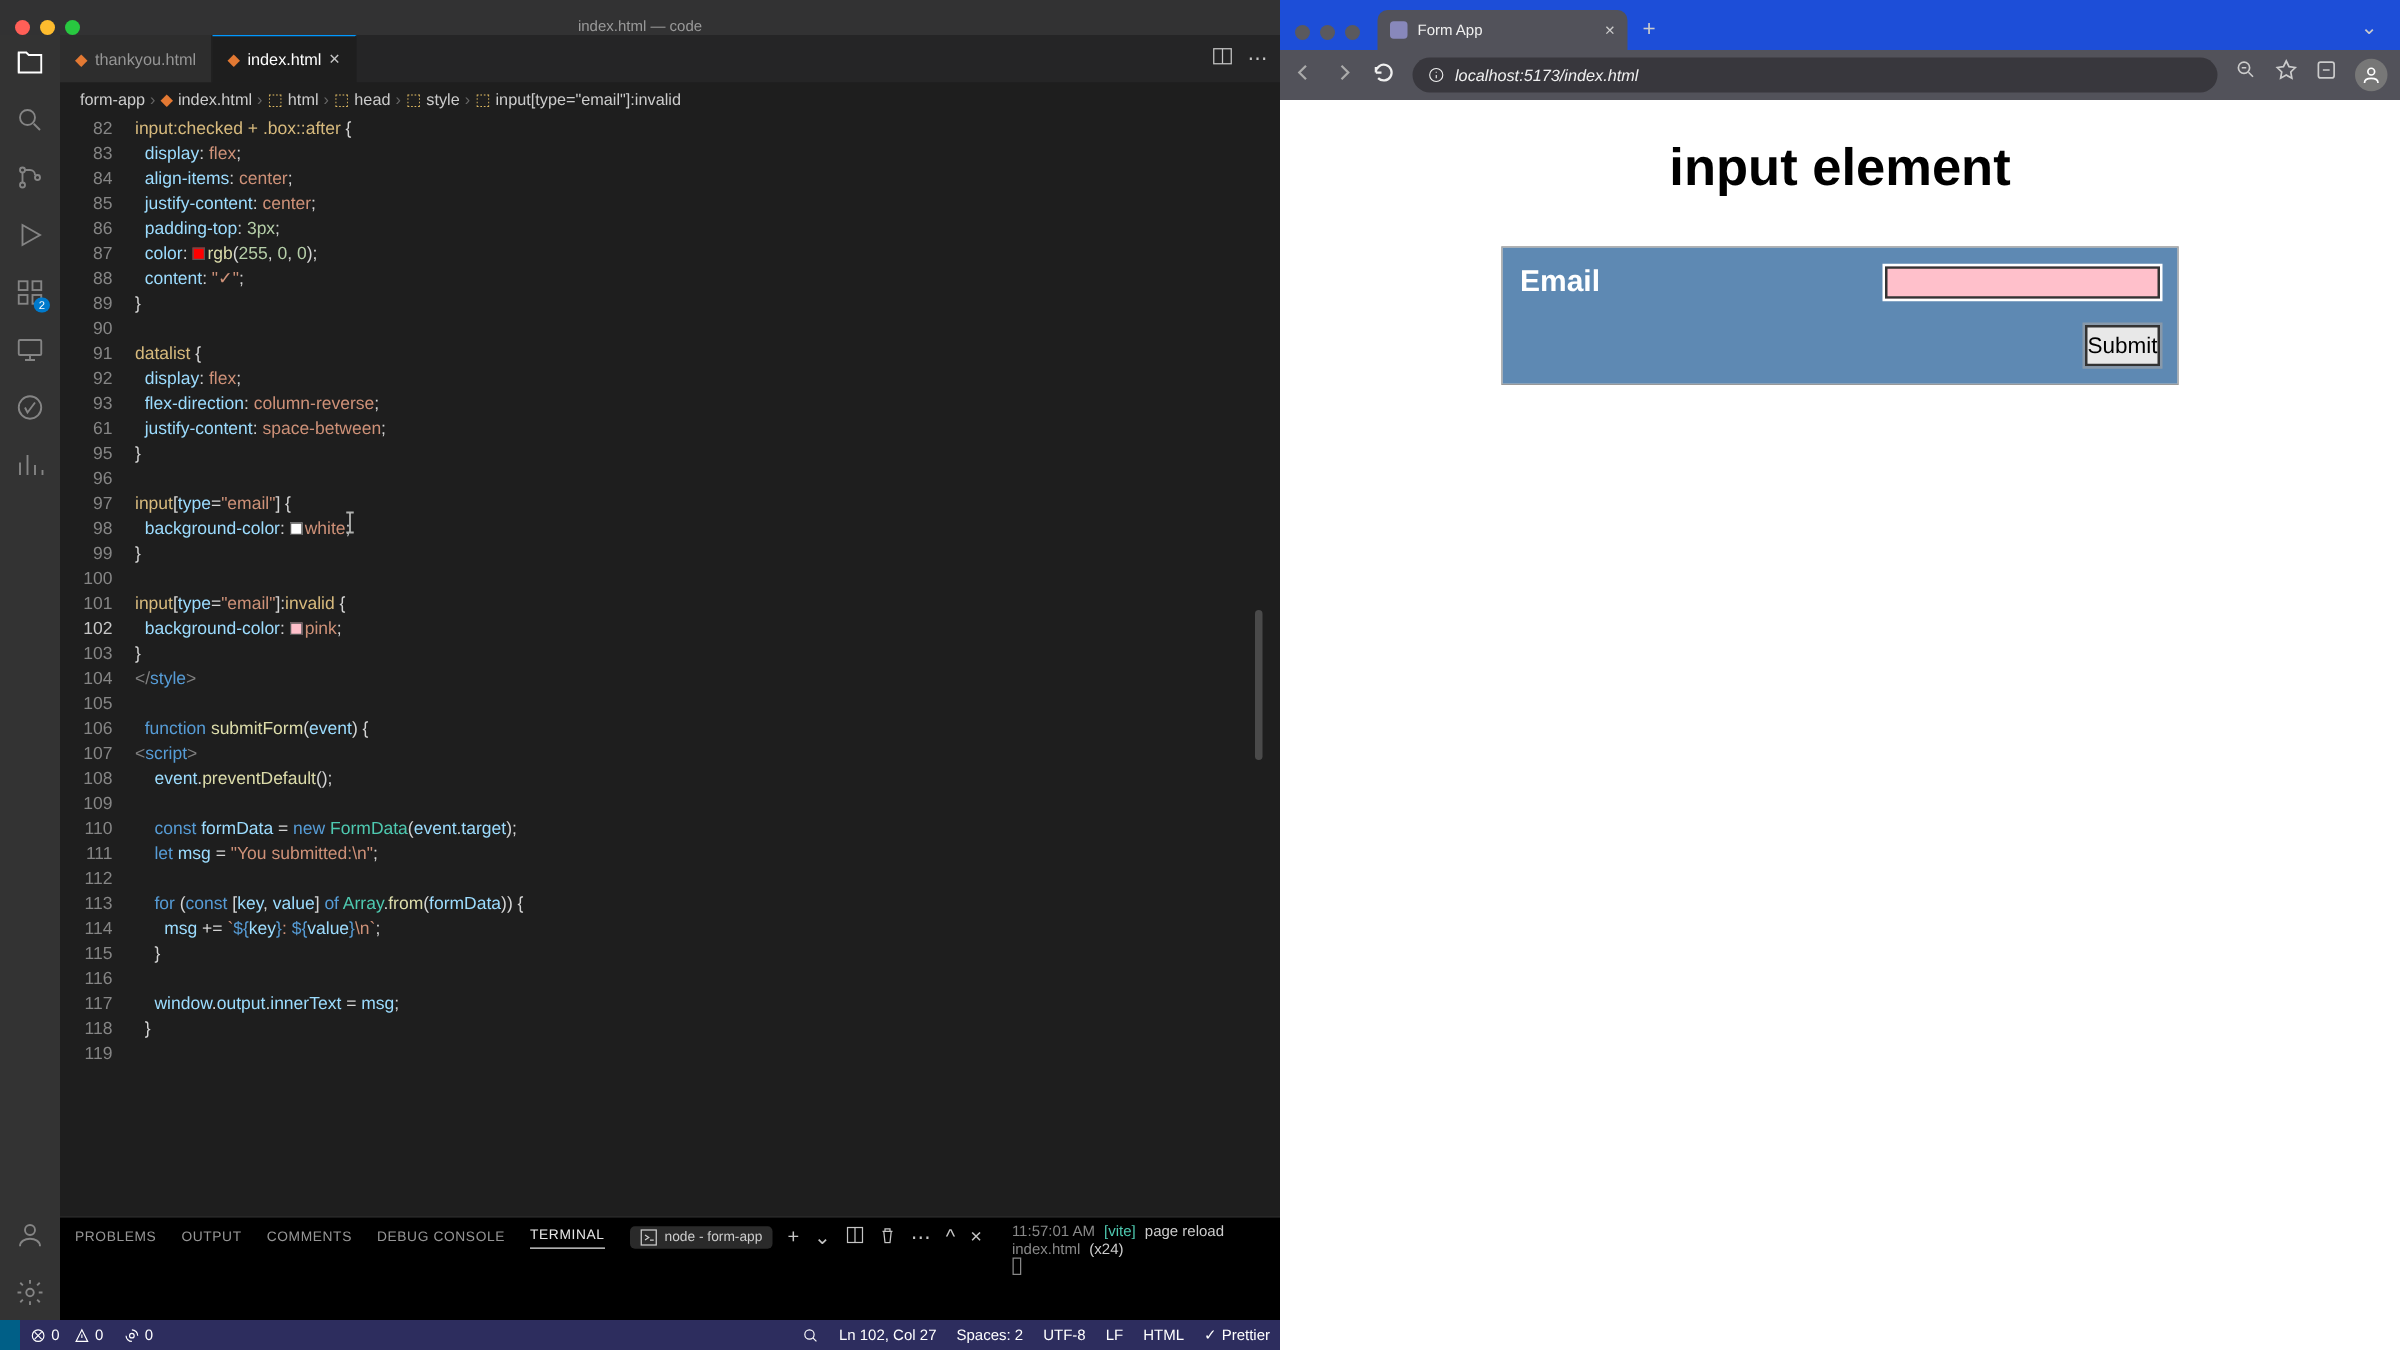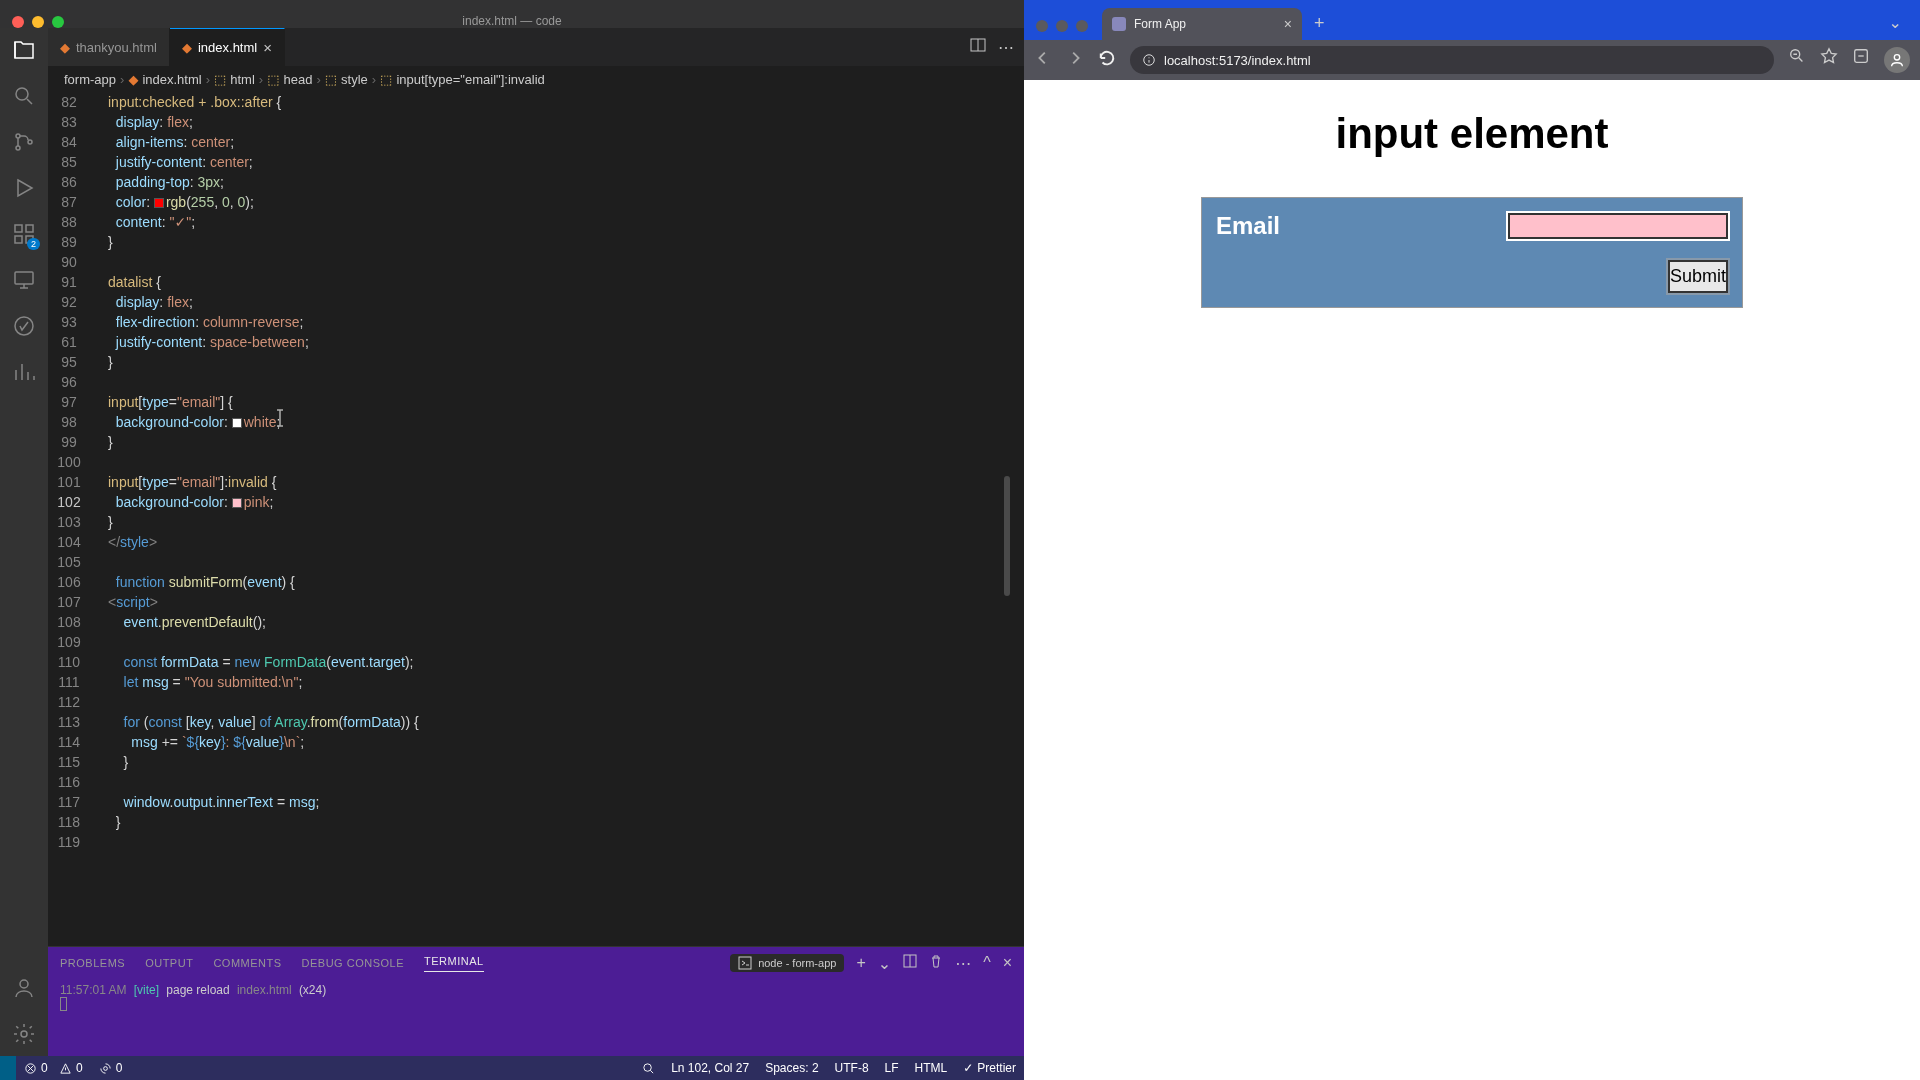--- a/index.html
+++ b/index.html
@@ -32,41 +32,41 @@
 .tab-close.visible { color: #c5c5c5; }
 .tabs-actions { margin-left: auto; display: flex; gap: 12px; align-items: center; padding-right: 10px; color: #c5c5c5; }
 .tabs-actions svg { width: 16px; height: 16px; }
 
 .breadcrumb { height: 26px; background: #1e1e1e; display: flex; align-items: center; padding: 0 16px; gap: 4px; color: #cccccc; font-size: 13px; }
 .bc-sep { color: #666; }
 .bc-last { display: flex; align-items: center; gap: 4px; }
 .bc-icon { color: #dcb862; }
 
 .editor { flex: 1; display: flex; font-family: Menlo, Monaco, 'Courier New', monospace; font-size: 14px; line-height: 20px; overflow: hidden; position: relative; }
-.gutter { width: 60px; text-align: center; color: #858585; padding-right: 18px; user-select: none; }
+.gutter { width: 60px; text-align: right; color: #858585; padding-right: 18px; user-select: none; }
 .gutter .ln { height: 20px; }
 .gutter .ln.current { color: #c6c6c6; }
 .code { flex: 1; color: #d4d4d4; position: relative; }
 .code-line { height: 20px; white-space: pre; }
 .k-sel { color: #d7ba7d; }
 .k-str { color: #ce9178; }
 .k-num { color: #b5cea8; }
 .k-prop { color: #9cdcfe; }
 .k-val { color: #ce9178; }
 .k-kw { color: #569cd6; }
 .k-fn { color: #dcdcaa; }
 .k-var { color: #9cdcfe; }
 .k-pun { color: #d4d4d4; }
 .k-tag { color: #808080; }
 .k-type { color: #4ec9b0; }
 .color-box { display: inline-block; width: 10px; height: 10px; border: 1px solid #555; vertical-align: middle; margin-right: 2px; }
 .text-cursor { position: absolute; left: 165px; top: 316px; width: 14px; height: 20px; }
 .text-cursor svg { stroke: #aeafad; }
 
-.panel { height: 110px; background: #4c1d95; border-top: 1px solid #333; display: flex; flex-direction: column; }
+.panel { height: 83px; background: #000000; border-top: 1px solid #333; display: flex; flex-direction: row; }
 .panel-tabs { display: flex; align-items: center; height: 32px; padding: 0 12px; gap: 20px; }
 .panel-tab { color: #969696; font-size: 11px; cursor: pointer; letter-spacing: 0.5px; }
 .panel-tab.active { color: #e7e7e7; border-bottom: 1px solid #e7e7e7; padding-bottom: 4px; }
 .panel-actions { margin-left: auto; display: flex; gap: 12px; align-items: center; color: #c5c5c5; }
 .panel-actions svg { width: 14px; height: 14px; }
 .task-pill { display: flex; align-items: center; gap: 6px; background: #2a2a2a; padding: 2px 8px; border-radius: 4px; font-size: 11px; color: #ccc; }
 .terminal-content { flex: 1; padding: 4px 12px; font-family: Menlo, Monaco, monospace; font-size: 12px; color: #cccccc; }
 .term-time { color: #888; }
 .term-vite { color: #4ec9b0; }
 .term-file { color: #888; }
@@ -81,21 +81,21 @@
 
 .browser-wrap { flex: 1; height: 100%; background: #ffffff; display: flex; flex-direction: column; position: relative; }
 .browser-chrome { background: #1d4ed8; }
 .tab-strip { height: 40px; display: flex; align-items: flex-end; padding: 0 8px; gap: 6px; }
 .win-lights { display: flex; gap: 8px; padding: 0 8px 8px 4px; }
 .win-lights .tl { background: #5a595e; }
 .browser-tab { height: 32px; background: #52525a; border-radius: 8px 8px 0 0; display: flex; align-items: center; padding: 0 10px; gap: 8px; color: #f0f0f0; font-size: 12px; min-width: 200px; }
 .bt-favicon { width: 14px; height: 14px; background: #88b; border-radius: 3px; }
 .bt-close { margin-left: auto; font-size: 14px; color: #ccc; cursor: pointer; }
 .new-tab { color: #ccc; font-size: 18px; cursor: pointer; padding: 0 6px 6px; }
-.addr-row { height: 40px; background: #52525a; display: flex; align-items: center; padding: 0 10px; gap: 14px; }
+.addr-row { height: 40px; background: #52525a; display: flex; align-items: center; padding: 0 10px; gap: 14px; font-style: italic; }
 .nav-btn { color: #aaa; cursor: pointer; }
 .nav-btn.enabled { color: #f0f0f0; }
 .nav-btn svg { width: 18px; height: 18px; }
 .addr-bar { flex: 1; height: 28px; background: #38373d; border-radius: 14px; display: flex; align-items: center; padding: 0 12px; gap: 8px; color: #f0f0f0; font-size: 13px; }
 .addr-actions { display: flex; gap: 14px; color: #ccc; }
 .addr-actions svg { width: 18px; height: 18px; }
 .profile-btn { width: 26px; height: 26px; border-radius: 50%; background: #777; display: flex; align-items: center; justify-content: center; }
 
 .page-content { flex: 1; background: #fff; padding: 30px 50px; }
 .page-heading { font-size: 42px; font-weight: 800; text-align: center; margin-bottom: 40px; color: #000; }

